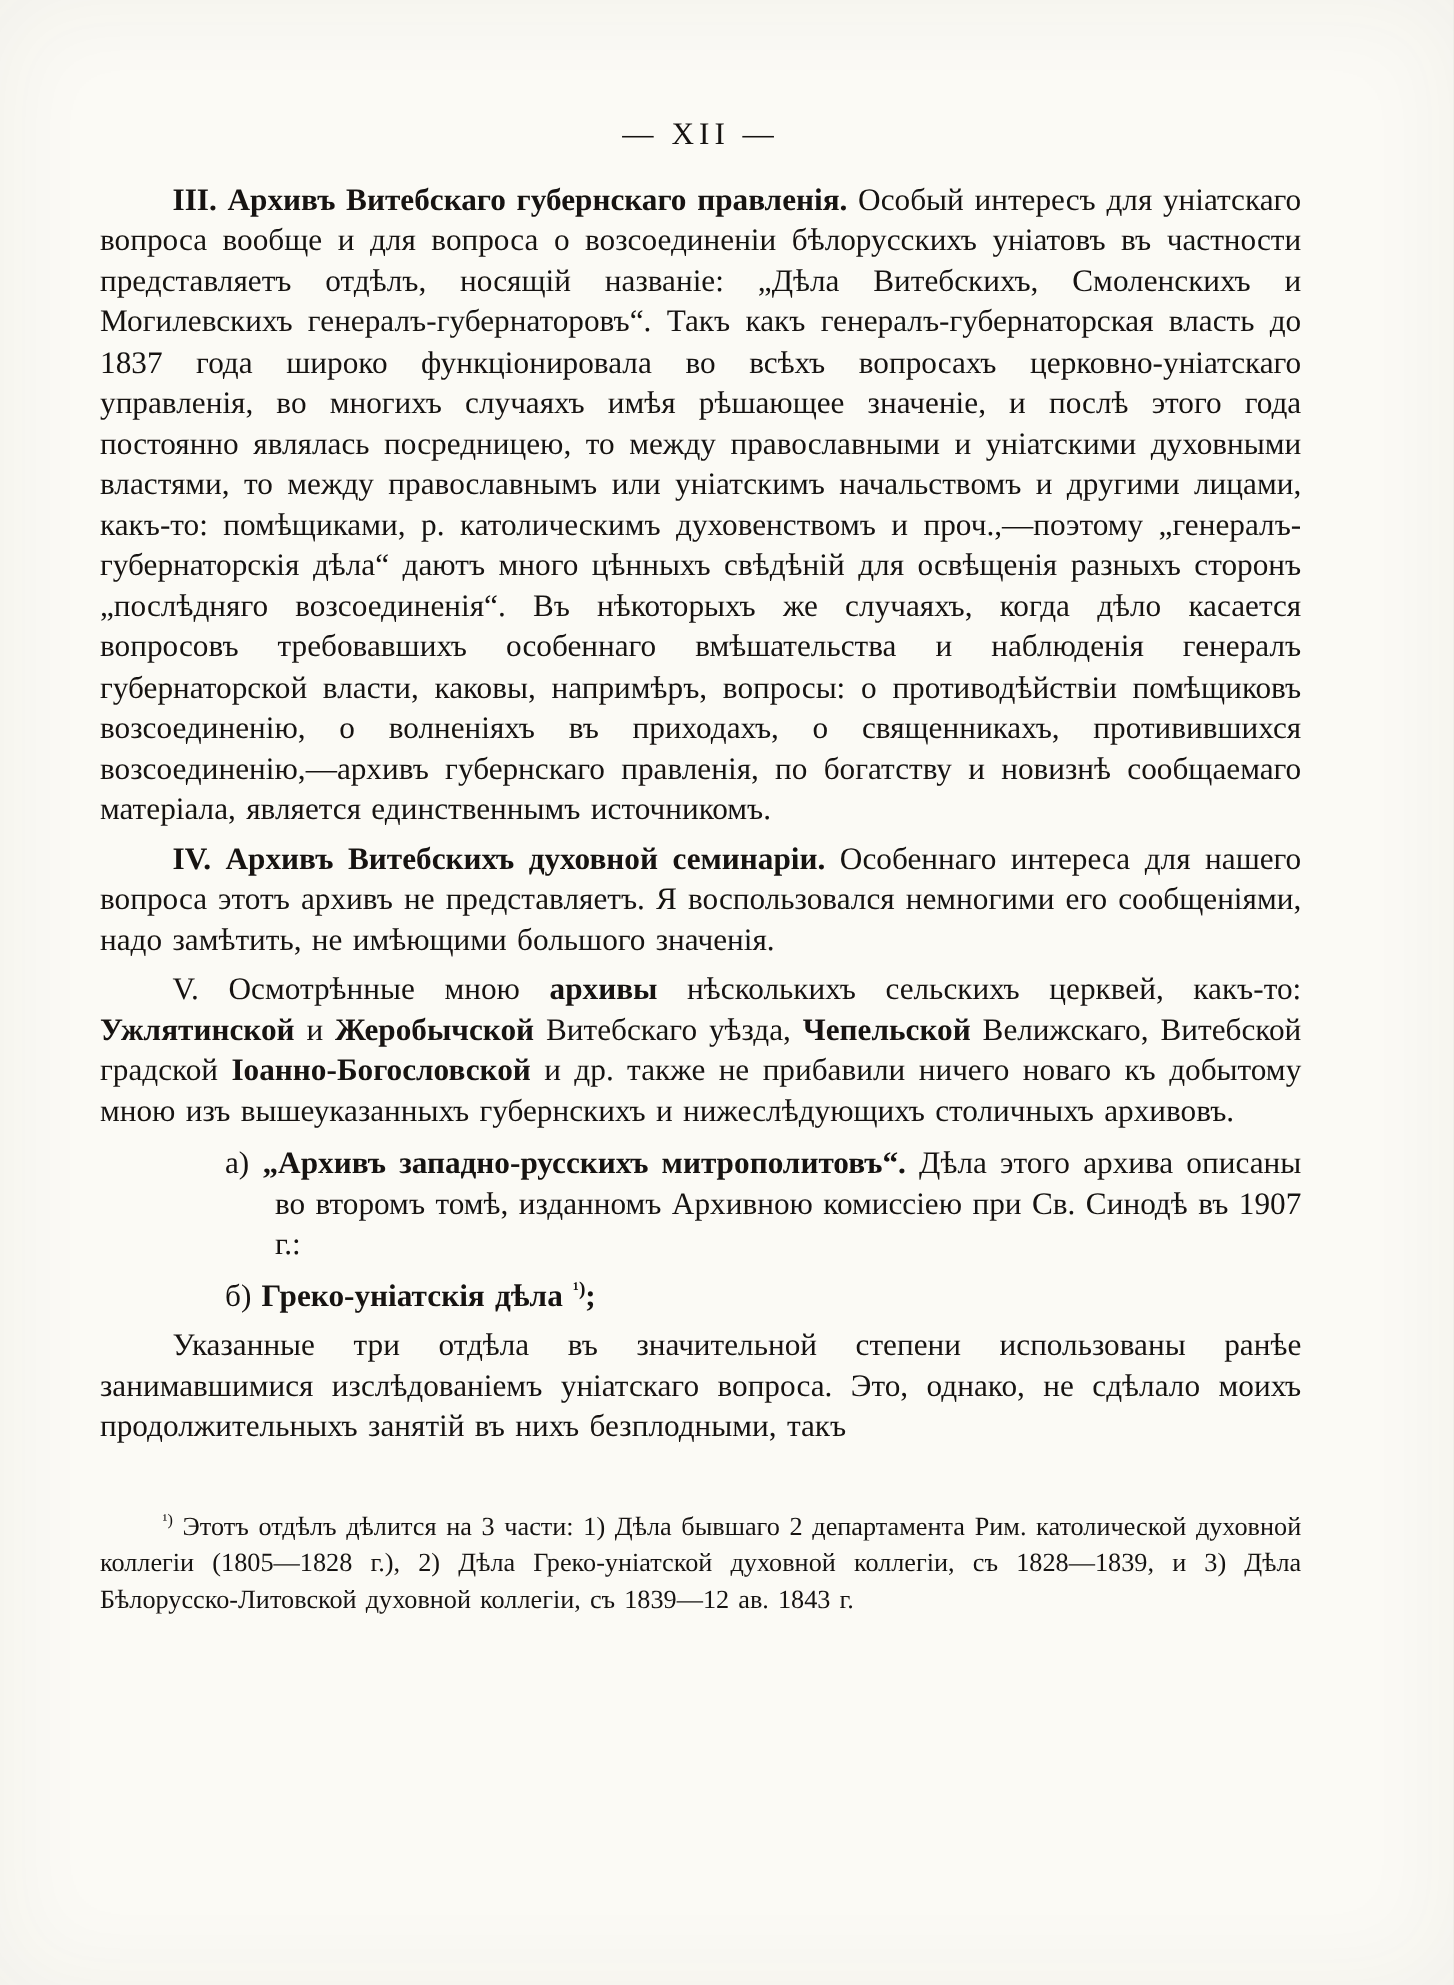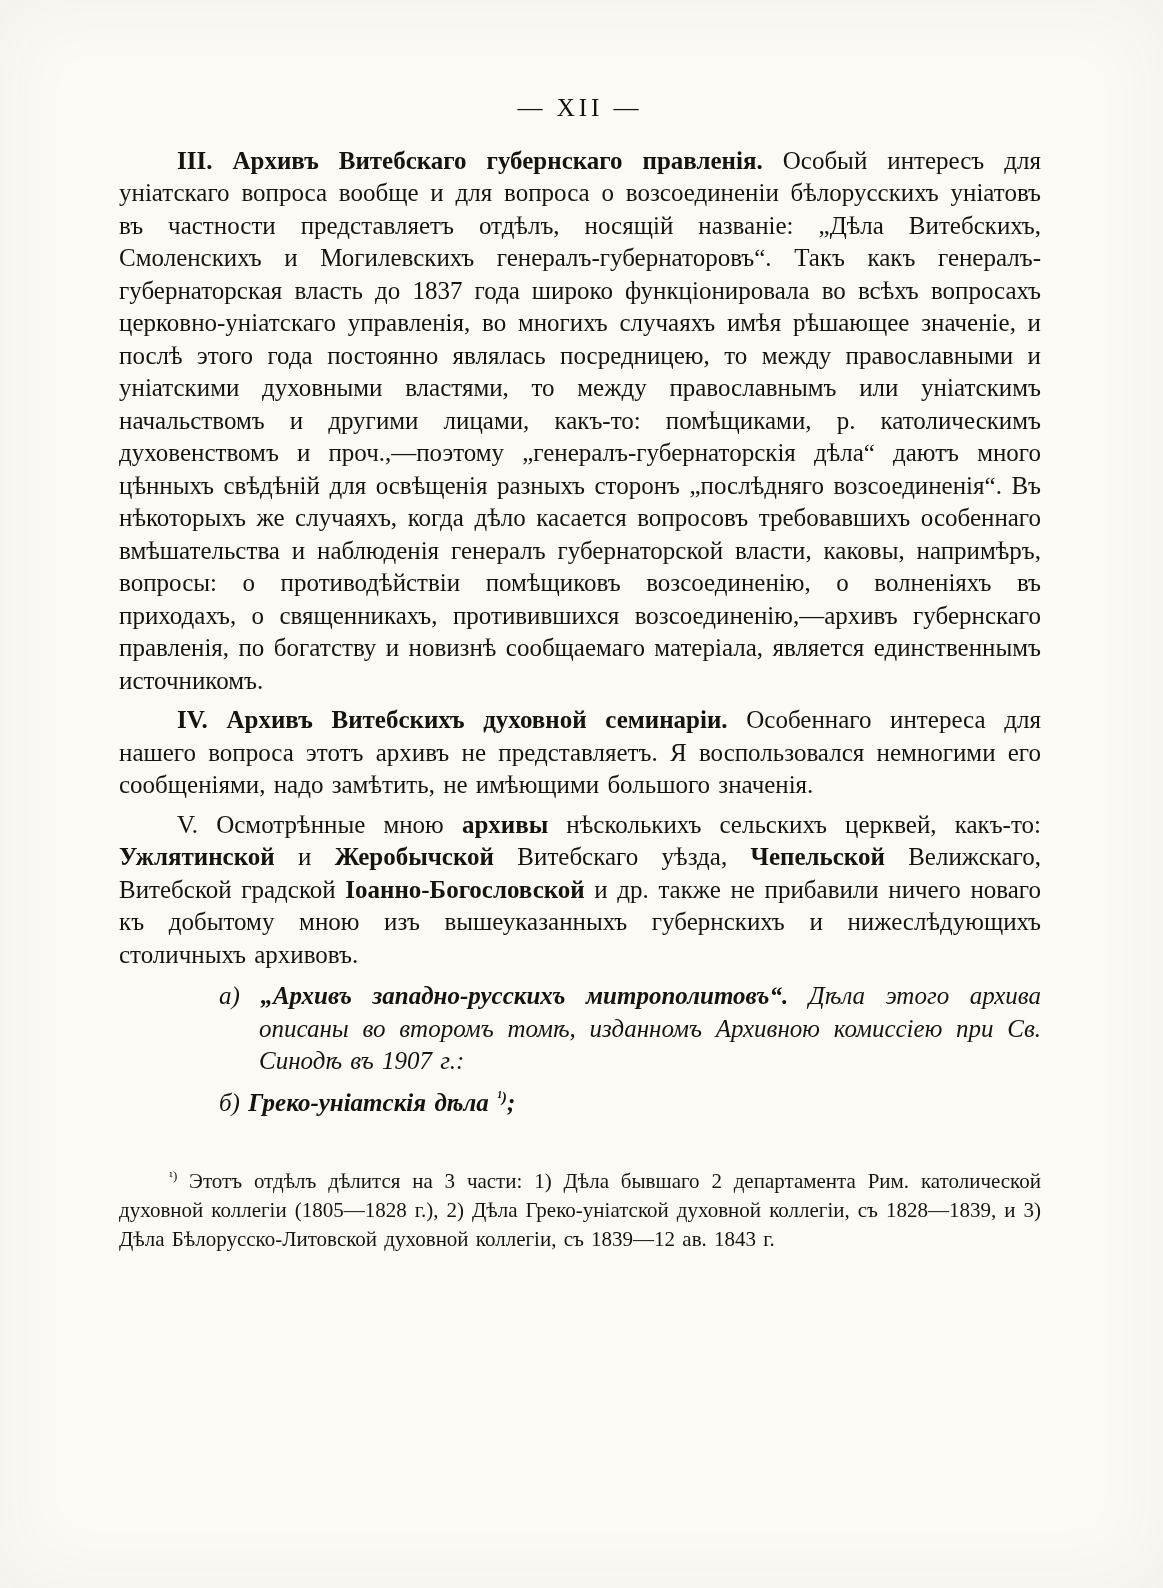--- a/index.html
+++ b/index.html
@@ -8,21 +8,21 @@
     background: #e8e6e0;
   }
   .page {
     position: relative;
     width: 1163px;
     height: 1588px;
     margin: 0 auto;
     background: #fbfaf5;
     box-shadow: inset 0 0 80px rgba(60,50,30,0.05);
     box-sizing: border-box;
-    padding: 92px 122px 40px 119px;
+    padding: 92px 122px 40px 80px;
     color: #161311;
     font-family: "Liberation Serif", "DejaVu Serif", serif;
     font-size: 25px;
     line-height: 32.5px;
     overflow: hidden;
   }
   .pagenum {
     text-align: center;
     letter-spacing: 4px;
     margin-bottom: 20px;
@@ -40,21 +40,20 @@
     vertical-align: super;
     line-height: 0;
     font-weight: bold;
   }
   .list-item {
     margin: 9px 0 0 100px;
     padding-left: 40px;
     text-indent: -40px;
     text-align: justify;
     word-spacing: 2px;
-    font-style: italic;
   }
   .closing-para { margin-top: 14px; }
   .footnote {
     margin-top: 48px;
     font-size: 21px;
     line-height: 29px;
     text-align: justify;
     text-indent: 50px;
     word-spacing: 2px;
   }
@@ -72,16 +71,17 @@
   <p class="para"><span class="b">IV. Архивъ Витебскихъ духовной семинаріи.</span><span> Особеннаго интереса для нашего вопроса этотъ архивъ не представляетъ. Я воспользовался немногими его сообщеніями, надо замѣтить, не имѣющими большого значенія.</span></p>
 
   <p class="para"><span>V. Осмотрѣнные мною </span><span class="b">архивы</span><span> нѣсколькихъ сельскихъ церквей, какъ-то: </span><span class="b">Ужлятинской</span><span> и </span><span class="b">Жеробычской</span><span> Витебскаго уѣзда, </span><span class="b">Чепельской</span><span> Велижскаго, Витебской градской </span><span class="b">Іоанно-Богословской</span><span> и др. также не прибавили ничего новаго къ добытому мною изъ вышеуказанныхъ губернскихъ и нижеслѣдующихъ столичныхъ архивовъ.</span></p>
 
 
   <p class="list-item"><span>а) </span><span class="b">„Архивъ западно-русскихъ митрополитовъ“.</span><span> Дѣла этого архива описаны во второмъ томѣ, изданномъ Архивною комиссіею при Св. Синодѣ въ 1907 г.:</span></p>
 
   <p class="list-item"><span>б) </span><span class="b">Греко-уніатскія дѣла </span><span class="sup">¹)</span><span class="b">;</span></p>
 
 
+  <p class="para closing-para"><span>Указанные три отдѣла въ значительной степени использованы ранѣе занимавшимися изслѣдованіемъ уніатскаго вопроса. Это, однако, не сдѣлало моихъ продолжительныхъ занятій въ нихъ безплодными, такъ</span></p>
 
   <p class="footnote"><span class="sup">¹)</span><span> Этотъ отдѣлъ дѣлится на 3 части: 1) Дѣла бывшаго 2 департамента Рим. католической духовной коллегіи (1805—1828 г.), 2) Дѣла Греко-уніатской духовной коллегіи, съ 1828—1839, и 3) Дѣла Бѣлорусско-Литовской духовной коллегіи, съ 1839—12 ав. 1843 г.</span></p>
 
 </div>
 
 </body></html>

